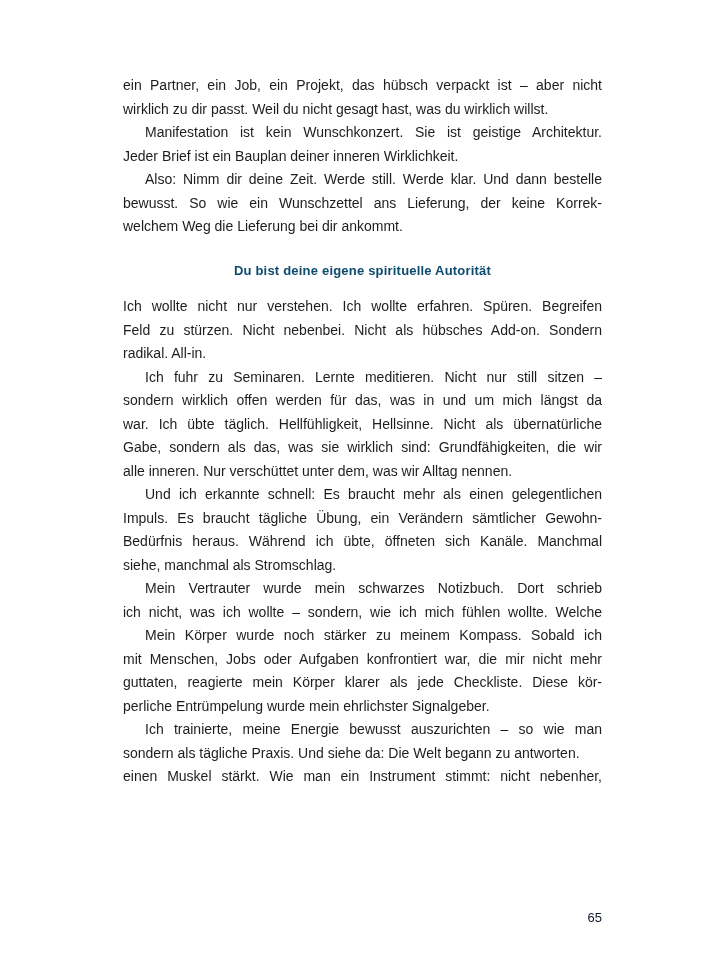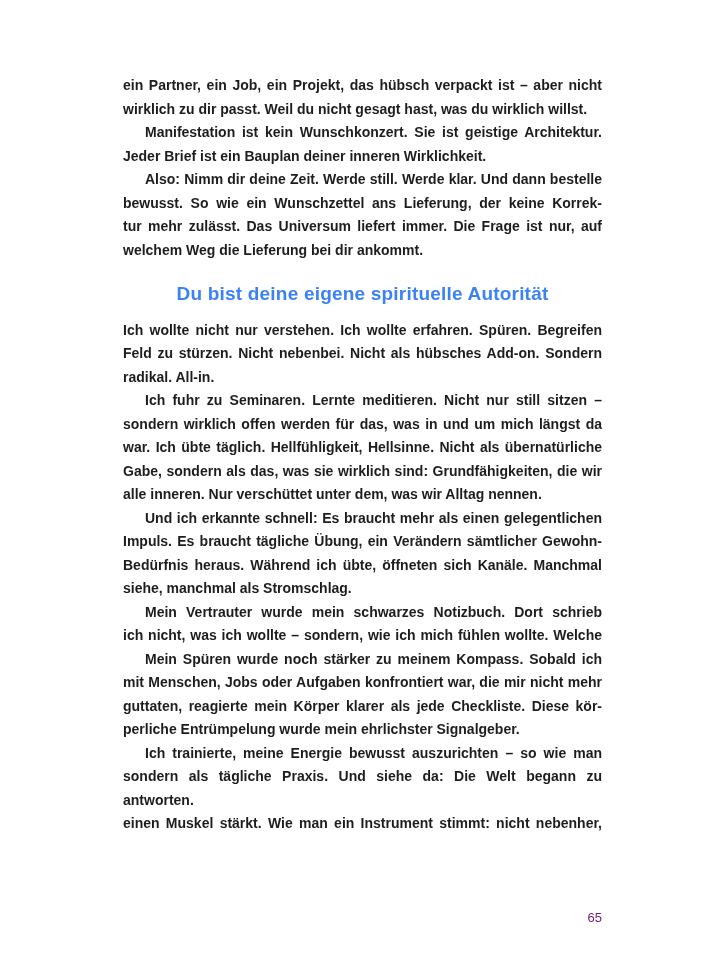--- a/index.html
+++ b/index.html
@@ -21,67 +21,66 @@
     left: 123px;
     top: 74px;
     width: 479px;
   }
   .para {
     margin: 0;
     padding: 0;
   }
   .line {
     font-size: 14px;
-    font-weight: 700;
+    font-weight: 400;
     line-height: 23.5px;
     text-align: justify;
     text-align-last: justify;
     white-space: normal;
   }
   .line.last {
     text-align-last: left;
   }
   .para.indent .line:first-child {
     text-indent: 22px;
   }
   .heading {
-    font-size: 19px;
+    font-size: 13px;
     font-weight: 700;
     line-height: 23.5px;
     text-align: center;
     letter-spacing: 0.2px;
     margin: 20px 0 13px 0;
-    color: #3b82f6;
+    color: #0c4a6e;
   }
   .page-number {
     position: absolute;
     right: 114px;
     bottom: 42px;
     font-size: 13px;
     font-weight: 500;
-    color: #701a75;
+    color: #0f172a;
   }
 </style>
 </head>
 <body>
 
 <div class="page">
   <main class="text-block">
       <div class="para">
         <div class="line">ein Partner, ein Job, ein Projekt, das hübsch verpackt ist – aber nicht</div>
         <div class="line last">wirklich zu dir passt. Weil du nicht gesagt hast, was du wirklich willst.</div>
       </div>
       <div class="para indent">
         <div class="line">Manifestation ist kein Wunschkonzert. Sie ist geistige Architektur.</div>
         <div class="line last">Jeder Brief ist ein Bauplan deiner inneren Wirklichkeit.</div>
       </div>
       <div class="para indent">
         <div class="line">Also: Nimm dir deine Zeit. Werde still. Werde klar. Und dann bestelle</div>
         <div class="line">bewusst. So wie ein Wunschzettel ans Lieferung, der keine Korrek-</div>
-        <div class="line">tur mehr zulässt. Das Universum liefert immer. Die Frage ist nur, auf</div>
         <div class="line last">welchem Weg die Lieferung bei dir ankommt.</div>
       </div>
       <h2 class="heading">Du bist deine eigene spirituelle Autorität</h2>
       <div class="para">
         <div class="line">Ich wollte nicht nur verstehen. Ich wollte erfahren. Spüren. Begreifen</div>
         <div class="line">Feld zu stürzen. Nicht nebenbei. Nicht als hübsches Add-on. Sondern</div>
         <div class="line last">radikal. All-in.</div>
       </div>
       <div class="para indent">
         <div class="line">Ich fuhr zu Seminaren. Lernte meditieren. Nicht nur still sitzen –</div>
@@ -94,21 +93,21 @@
         <div class="line">Und ich erkannte schnell: Es braucht mehr als einen gelegentlichen</div>
         <div class="line">Impuls. Es braucht tägliche Übung, ein Verändern sämtlicher Gewohn-</div>
         <div class="line">Bedürfnis heraus. Während ich übte, öffneten sich Kanäle. Manchmal</div>
         <div class="line last">siehe, manchmal als Stromschlag.</div>
       </div>
       <div class="para indent">
         <div class="line">Mein Vertrauter wurde mein schwarzes Notizbuch. Dort schrieb</div>
         <div class="line">ich nicht, was ich wollte – sondern, wie ich mich fühlen wollte. Welche</div>
       </div>
       <div class="para indent">
-        <div class="line">Mein Spüren wurde noch stärker zu meinem Kompass. Sobald ich</div>
+        <div class="line">Mein Körper wurde noch stärker zu meinem Kompass. Sobald ich</div>
         <div class="line">mit Menschen, Jobs oder Aufgaben konfrontiert war, die mir nicht mehr</div>
         <div class="line">guttaten, reagierte mein Körper klarer als jede Checkliste. Diese kör-</div>
         <div class="line last">perliche Entrümpelung wurde mein ehrlichster Signalgeber.</div>
       </div>
       <div class="para indent">
         <div class="line">Ich trainierte, meine Energie bewusst auszurichten – so wie man</div>
         <div class="line last">sondern als tägliche Praxis. Und siehe da: Die Welt begann zu antworten.</div>
         <div class="line">einen Muskel stärkt. Wie man ein Instrument stimmt: nicht nebenher,</div>
       </div>
     </main>

